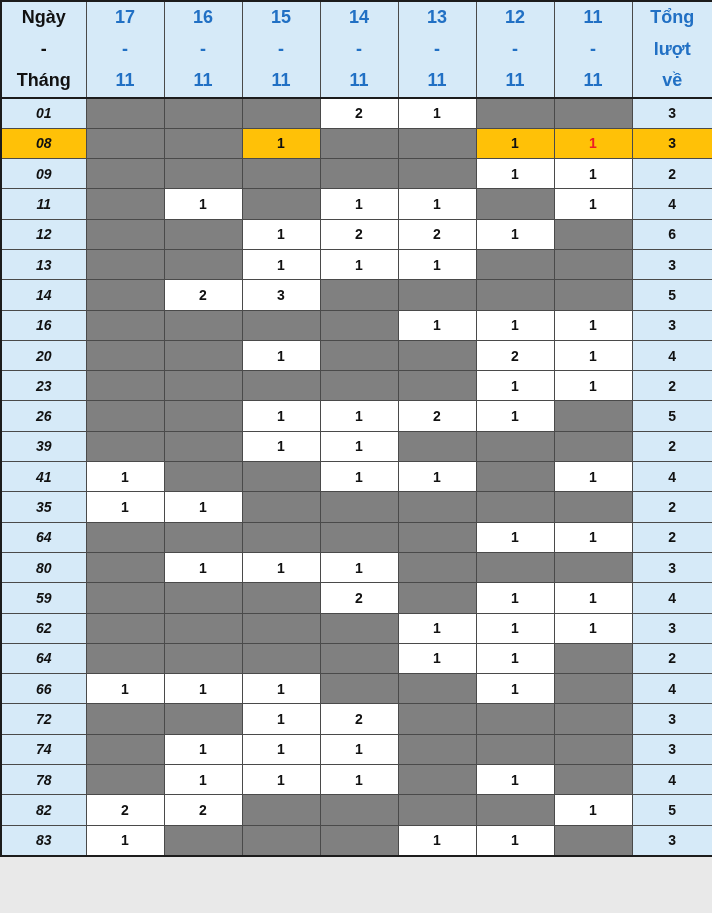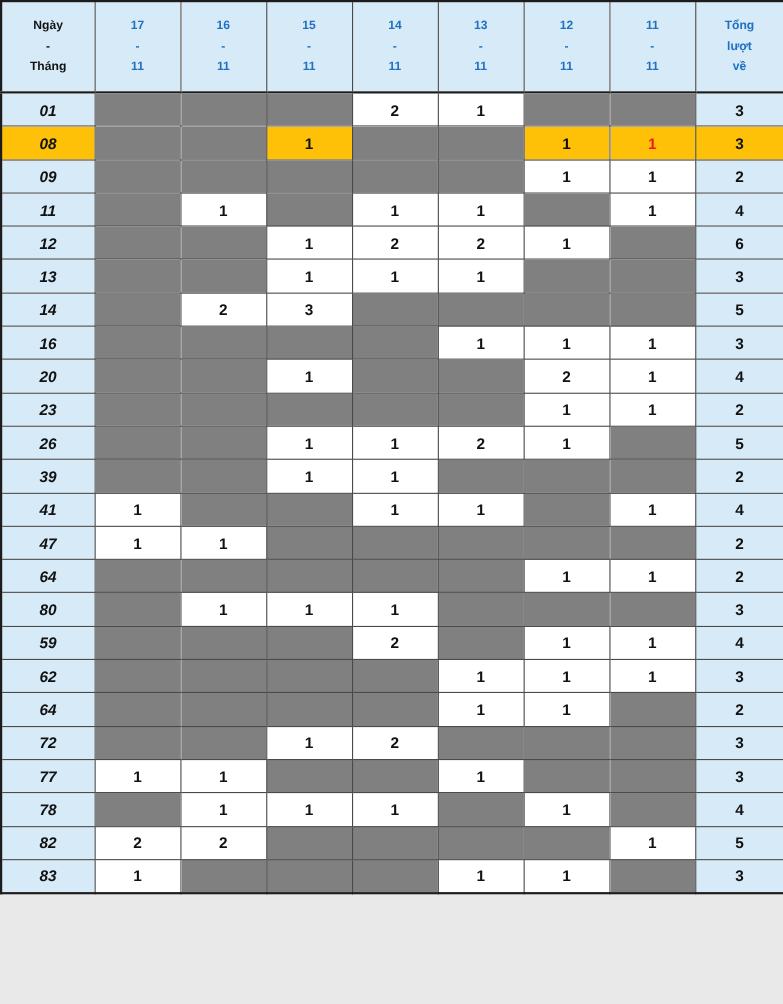--- a/index.html
+++ b/index.html
@@ -31,21 +31,21 @@
     text-align:center;
     vertical-align:middle;
     padding:0;
     overflow:hidden;
   }
   table{border:2px solid var(--frame);}
   thead th{
     height:81px;
     background:var(--header-bg);
     font-weight:bold;
-    font-size:11px;
+    font-size:18px;
     line-height:1.75;
     border-bottom:2px solid var(--frame);
   }
   th.h-daymonth{color:#111;}
   th.h-date{color:var(--link-blue);cursor:pointer;}
   th.h-total{color:var(--link-blue);}
   tbody td{height:29.3px;font-size:14px;font-weight:bold;color:#111;}
   td.num{background:var(--header-bg);font-style:italic;}
   td.empty{background:var(--empty-bg);}
   td.val{background:#fff;}
@@ -255,21 +255,21 @@
         <td class="val">1</td>
         <td class="empty"></td>
         <td class="empty"></td>
         <td class="val">1</td>
         <td class="val">1</td>
         <td class="empty"></td>
         <td class="val">1</td>
         <td class="total">4</td>
       </tr>
       <tr>
-        <td class="num">47</td>
+        <td class="num">35</td>
         <td class="val">1</td>
         <td class="val">1</td>
         <td class="empty"></td>
         <td class="empty"></td>
         <td class="empty"></td>
         <td class="empty"></td>
         <td class="empty"></td>
         <td class="total">2</td>
       </tr>
       <tr>
@@ -321,37 +321,48 @@
         <td class="empty"></td>
         <td class="empty"></td>
         <td class="empty"></td>
         <td class="empty"></td>
         <td class="val">1</td>
         <td class="val">1</td>
         <td class="empty"></td>
         <td class="total">2</td>
       </tr>
       <tr>
+        <td class="num">66</td>
+        <td class="val">1</td>
+        <td class="val">1</td>
+        <td class="val">1</td>
+        <td class="empty"></td>
+        <td class="empty"></td>
+        <td class="val">1</td>
+        <td class="empty"></td>
+        <td class="total">4</td>
+      </tr>
+      <tr>
         <td class="num">72</td>
         <td class="empty"></td>
         <td class="empty"></td>
         <td class="val">1</td>
         <td class="val">2</td>
         <td class="empty"></td>
         <td class="empty"></td>
         <td class="empty"></td>
         <td class="total">3</td>
       </tr>
       <tr>
-        <td class="num">77</td>
-        <td class="val">1</td>
-        <td class="val">1</td>
-        <td class="empty"></td>
-        <td class="empty"></td>
-        <td class="val">1</td>
+        <td class="num">74</td>
+        <td class="empty"></td>
+        <td class="val">1</td>
+        <td class="val">1</td>
+        <td class="val">1</td>
+        <td class="empty"></td>
         <td class="empty"></td>
         <td class="empty"></td>
         <td class="total">3</td>
       </tr>
       <tr>
         <td class="num">78</td>
         <td class="empty"></td>
         <td class="val">1</td>
         <td class="val">1</td>
         <td class="val">1</td>

